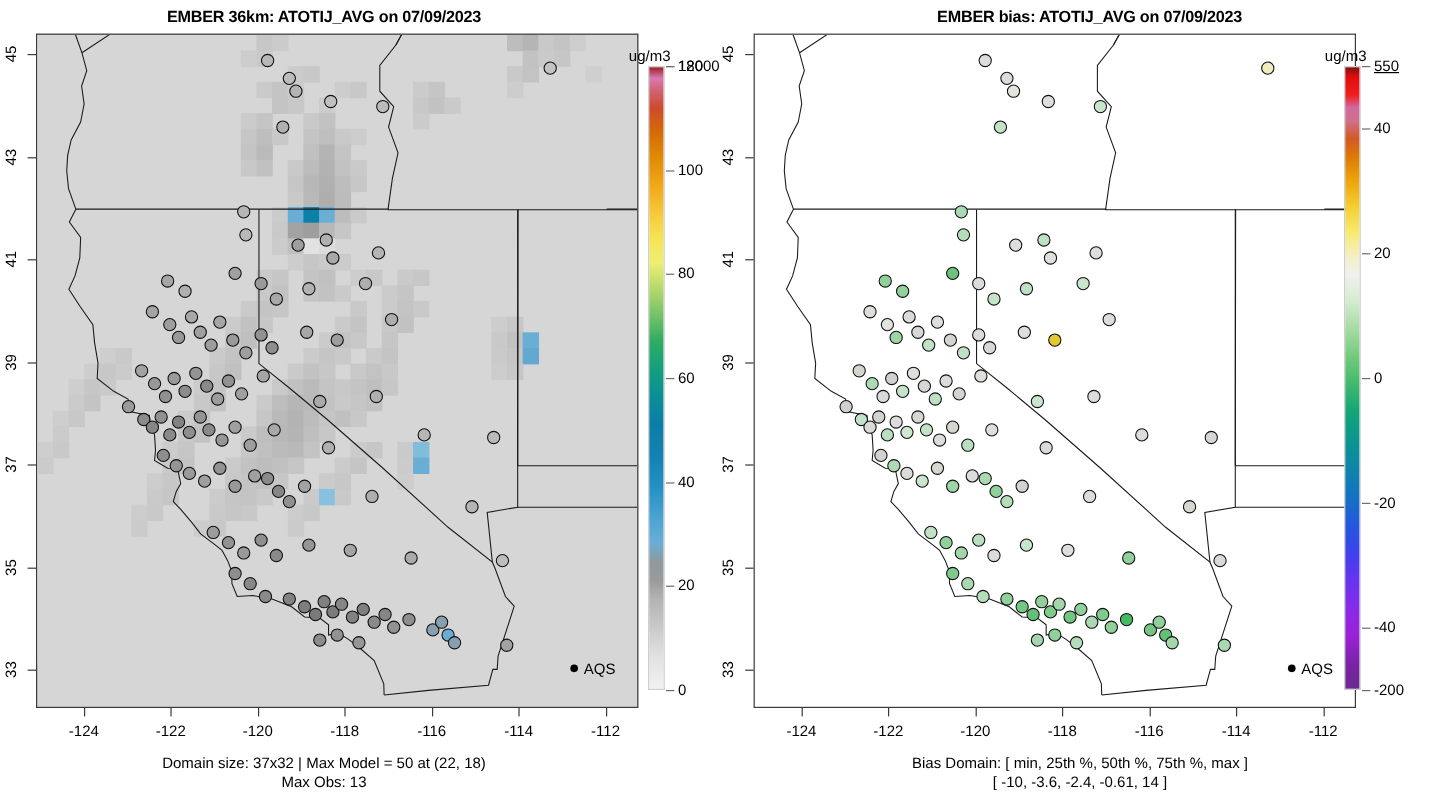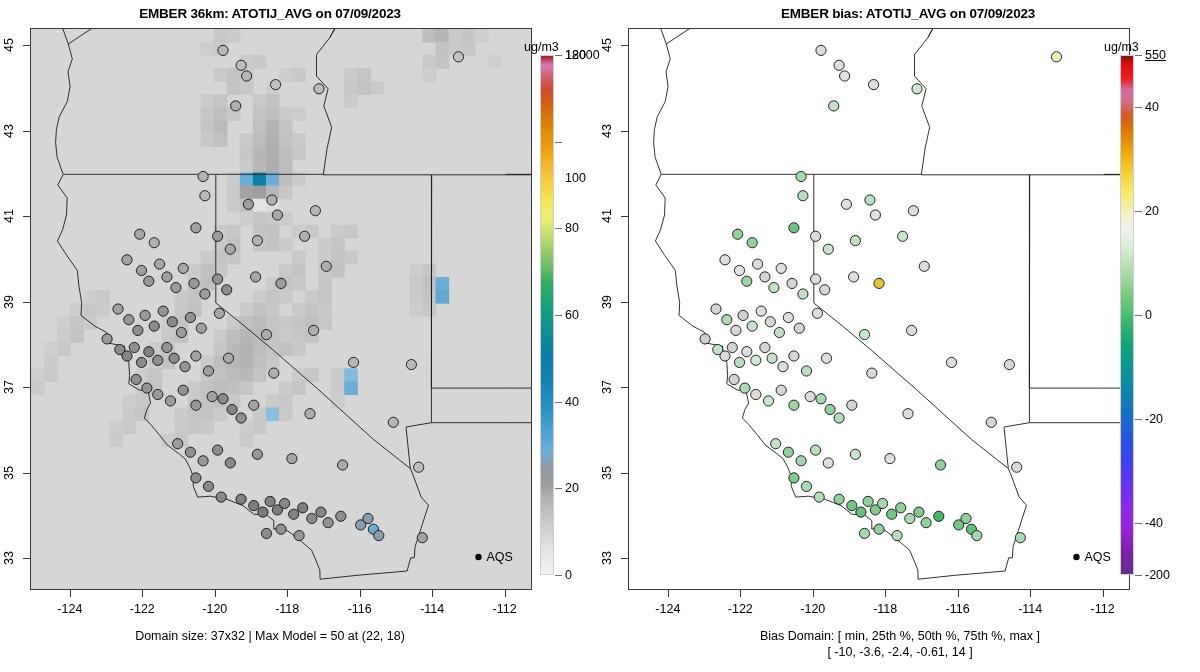--- a/index.html
+++ b/index.html
@@ -438,33 +438,34 @@
         <div class="tlrot" style="top: 17.0992px; left: -12px;">45</div>
       </div>
     <div class="cbwrap" id="cb-0" style="left: 540px; top: 40px; width: 70px; height: 545px;">
         <div class="cbunit" style="left: -16px; top: 0px;">ug/m3</div>
         <div class="cbbar" style="left: 0px; top: 15px; width: 14px; height: 520px; background: linear-gradient(rgb(158, 32, 32) 0%, rgb(217, 122, 181) 1.8%, rgb(210, 101, 122) 3.5%, rgb(207, 74, 46) 6.5%, rgb(212, 103, 10) 10%, rgb(224, 138, 5) 14.5%, rgb(240, 168, 24) 19%, rgb(246, 201, 59) 23.5%, rgb(247, 229, 90) 28%, rgb(236, 239, 114) 31.5%, rgb(182, 217, 109) 35.5%, rgb(116, 193, 104) 40%, rgb(48, 173, 99) 44%, rgb(19, 160, 124) 48.5%, rgb(10, 143, 150) 53%, rgb(11, 126, 168) 57.5%, rgb(20, 129, 180) 62.5%, rgb(36, 144, 196) 67.5%, rgb(75, 163, 211) 72.5%, rgb(106, 174, 214) 76.5%, rgb(142, 154, 160) 79.5%, rgb(154, 154, 154) 82.5%, rgb(179, 179, 179) 85.5%, rgb(201, 201, 201) 90%, rgb(224, 224, 224) 94.5%, rgb(242, 242, 242) 100%);"></div>
         <div class="cbtick" style="left: 15px; top: 15px;"></div>
         <div class="cblab" style="left: 25px; top: 15px;">18000</div>
         <div class="cbtick" style="left: 15px; top: 15px;"></div>
         <div class="cblab" style="left: 25px; top: 15px;">120</div>
         <div class="cbtick" style="left: 15px; top: 101.7px;"></div>
-        <div class="cblab" style="left: 25px; top: 101.7px; margin-top: 36px;">100</div>
+        <div class="cblab" style="left: 25px; top: 101.7px;">100</div>
         <div class="cbtick" style="left: 15px; top: 188.3px;"></div>
         <div class="cblab" style="left: 25px; top: 188.3px;">80</div>
         <div class="cbtick" style="left: 15px; top: 275px;"></div>
         <div class="cblab" style="left: 25px; top: 275px;">60</div>
         <div class="cbtick" style="left: 15px; top: 361.7px;"></div>
         <div class="cblab" style="left: 25px; top: 361.7px;">40</div>
         <div class="cbtick" style="left: 15px; top: 448.3px;"></div>
         <div class="cblab" style="left: 25px; top: 448.3px;">20</div>
         <div class="cbtick" style="left: 15px; top: 535px;"></div>
         <div class="cblab" style="left: 25px; top: 535px;">0</div>
       </div>
     <div class="caption" style="left:0;top:628px;">Domain size: 37x32 | Max Model = 50 at (22, 18)</div>
+    <div class="caption" style="left:0;top:644px;">Max Obs: 13</div>
   </div>
 
   <div class="panel right">
     <div class="ptitle" style="left:58px;width:500px;">EMBER bias: ATOTIJ_AVG on 07/09/2023</div>
     <div class="plotframe" id="frame-1" style="left: 28px; top: 28px; width: 502px; height: 562px; background: rgb(255, 255, 255);">
       <svg class="mapsvg" id="svg-1" width="500" height="560">
           <polyline points="31.9,0.0 37.3,15.0 41.3,29.9 37.0,42.7 39.1,57.7 36.2,72.7 28.3,87.6 25.4,100.5 24.6,113.3 26.1,128.2 32.2,145.3 26.8,156.0 36.2,168.9 35.5,186.0 31.5,200.9 26.4,212.0 35.9,226.6 46.4,241.5 47.8,256.5 50.7,273.6 50.0,286.4 63.8,297.1 75.7,303.5 77.9,314.2 93.5,317.2 94.2,325.7 97.8,333.4 98.6,346.3 97.8,354.8 108.7,361.2 117.0,361.6 119.6,374.0 115.9,380.5 113.4,389.0 119.6,395.4 128.6,406.1 136.2,415.9 148.6,425.3 154.0,429.6 158.7,438.2 162.0,446.7 162.3,457.4 166.7,468.1 179.3,467.2 195.7,470.2 212.0,476.6 222.8,485.2 235.5,486.0 242.8,491.6 242.8,500.2 250.7,498.4 259.1,503.6 268.1,510.4 280.8,521.5 288.8,540.8 289.1,550.2" fill="none" stroke="#1a1a1a" stroke-width="0.9"></polyline>
           <polyline points="289.1,550.2 326.1,546.3 376.1,542.0 379.7,528.8 383.3,528.8 384.1,517.7 397.5,476.2 390.2,468.1 381.5,444.6 379.3,439.5 342.4,410.4 287.7,360.8 241.7,320.6 209.4,293.7 184.8,274.0 184.8,259.9 184.8,145.8 184.8,145.3" fill="none" stroke="#1a1a1a" stroke-width="0.9"></polyline>
           <polyline points="184.8,145.3 32.2,145.3" fill="none" stroke="#1a1a1a" stroke-width="0.9"></polyline>
           <polyline points="184.8,145.3 292.4,145.3 292.4,145.8 400.7,145.8 400.4,359.1 400.4,393.7 375.0,398.0 379.3,439.5" fill="none" stroke="#1a1a1a" stroke-width="0.9"></polyline>

